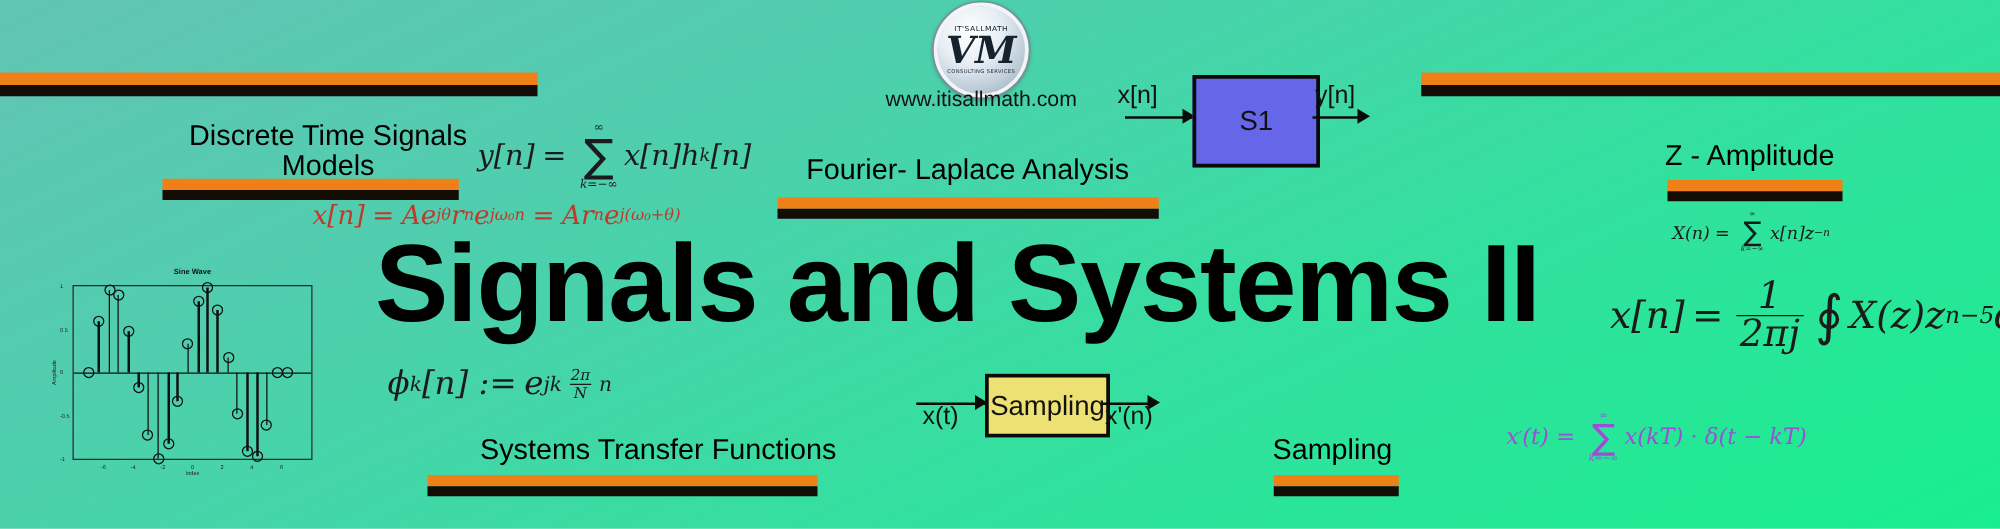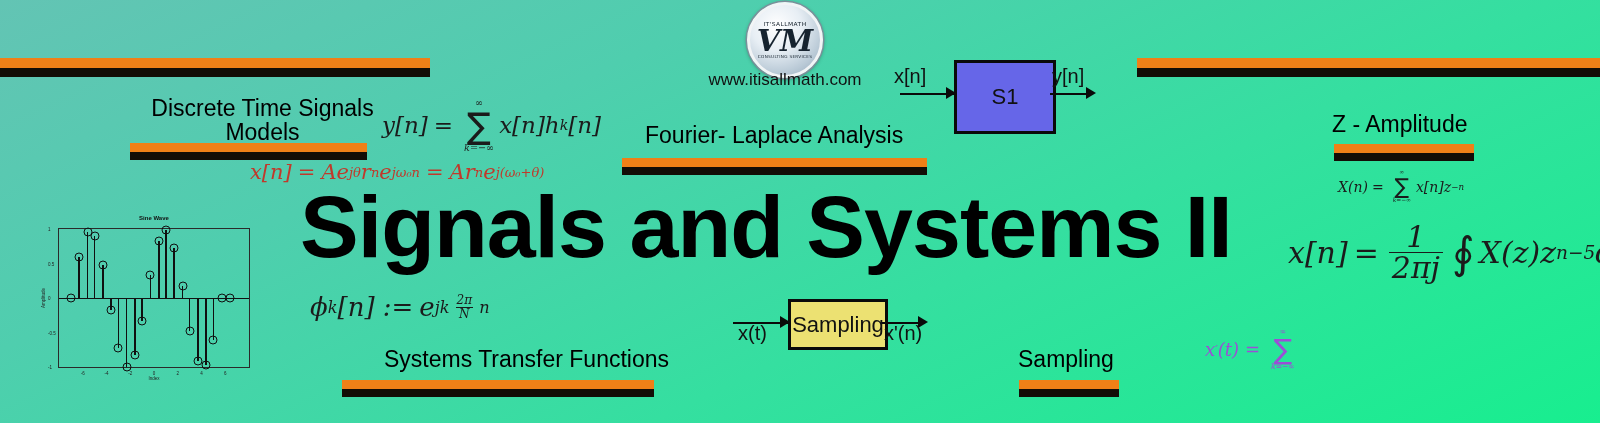--- a/index.html
+++ b/index.html
@@ -218,20 +218,21 @@
 <div class="math purple" style="left:1205px;top:328px;font-size:18px;">
   <span>x</span>
     <sup>′</sup>
     <span>(t)</span>
   <span style="margin:0 6px;">=</span>
   <span class="sum">
     <span class="lim">∞</span>
     <span class="sig">∑</span>
     <span class="lim">k=−∞</span>
   </span>
+  <span>x(kT) · δ(t − kT)</span>
 </div>
 
 <div>
   <div class="sig-lbl" style="left:894px;top:65px;">x[n]</div>
   <div class="wire" style="left:900px;top:93px;width:55px;"></div>
   <div class="arrowhead" style="left:946px;top:87px;"></div>
   <div class="blk" style="left:954px;top:60px;width:96px;height:68px;background:#6666e8;">
     <span>S1</span>
   </div>
   <div class="sig-lbl" style="left:1052px;top:65px;">y[n]</div>

